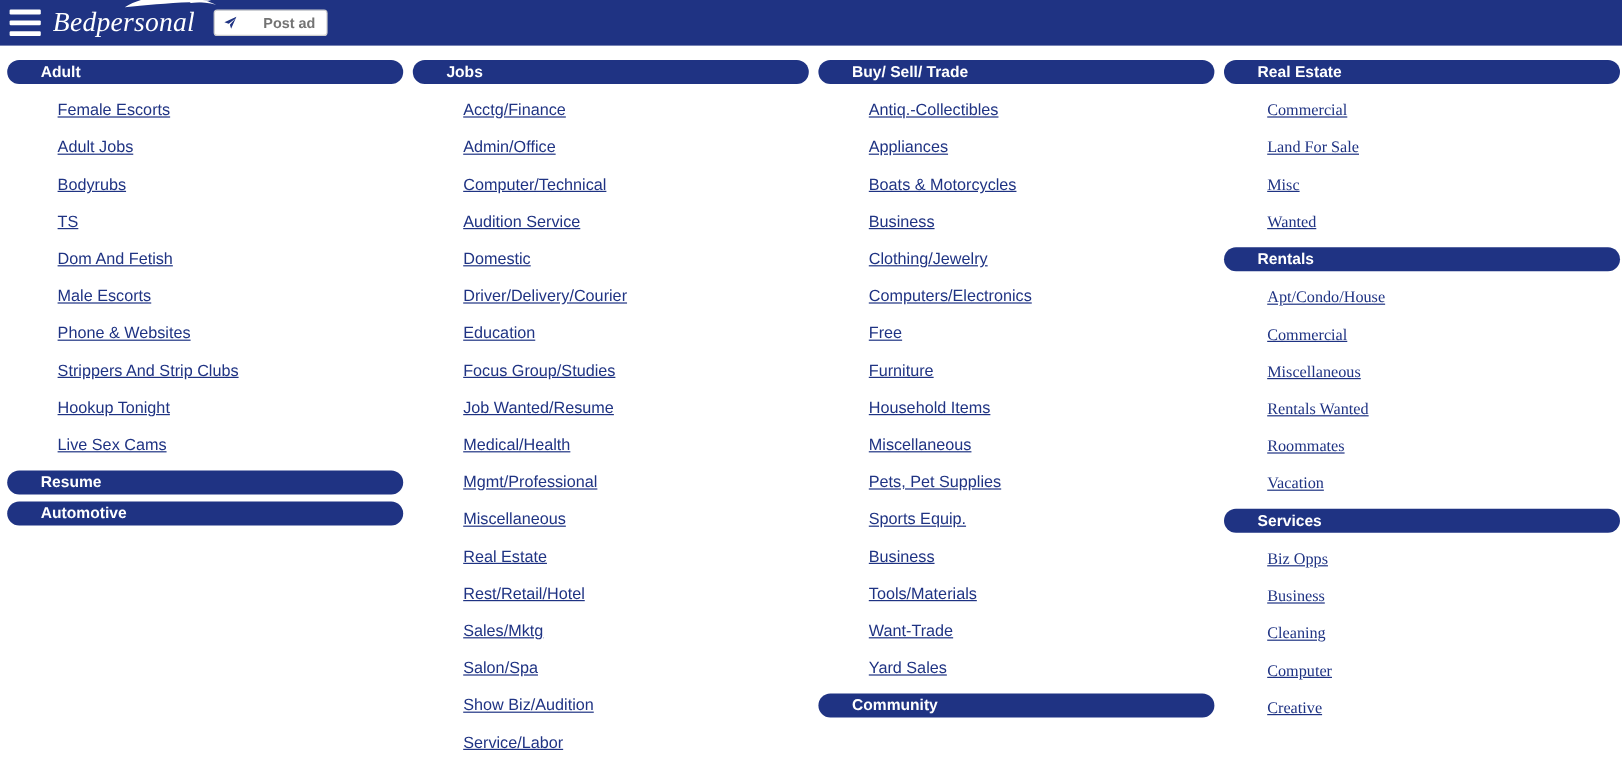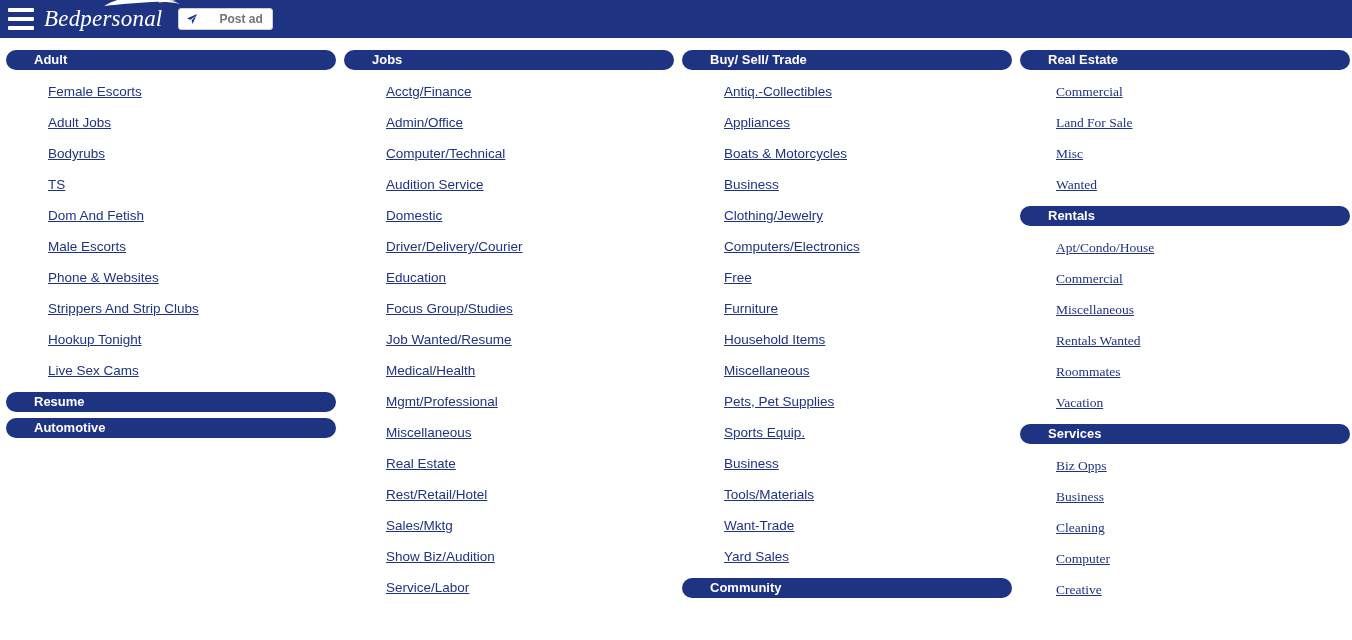--- a/index.html
+++ b/index.html
@@ -164,20 +164,21 @@
         <li><a>Driver/Delivery/Courier</a></li>
         <li><a>Education</a></li>
         <li><a>Focus Group/Studies</a></li>
         <li><a>Job Wanted/Resume</a></li>
         <li><a>Medical/Health</a></li>
         <li><a>Mgmt/Professional</a></li>
         <li><a>Miscellaneous</a></li>
         <li><a>Real Estate</a></li>
         <li><a>Rest/Retail/Hotel</a></li>
         <li><a>Sales/Mktg</a></li>
+        <li><a>Salon/Spa</a></li>
         <li><a>Show Biz/Audition</a></li>
         <li><a>Service/Labor</a></li>
       </ul>
     </div>
     <div class="col">
       <div class="cat-header">Buy/ Sell/ Trade</div>
       <ul class="links">
         <li><a>Antiq.-Collectibles</a></li>
         <li><a>Appliances</a></li>
         <li><a>Boats &amp; Motorcycles</a></li>

